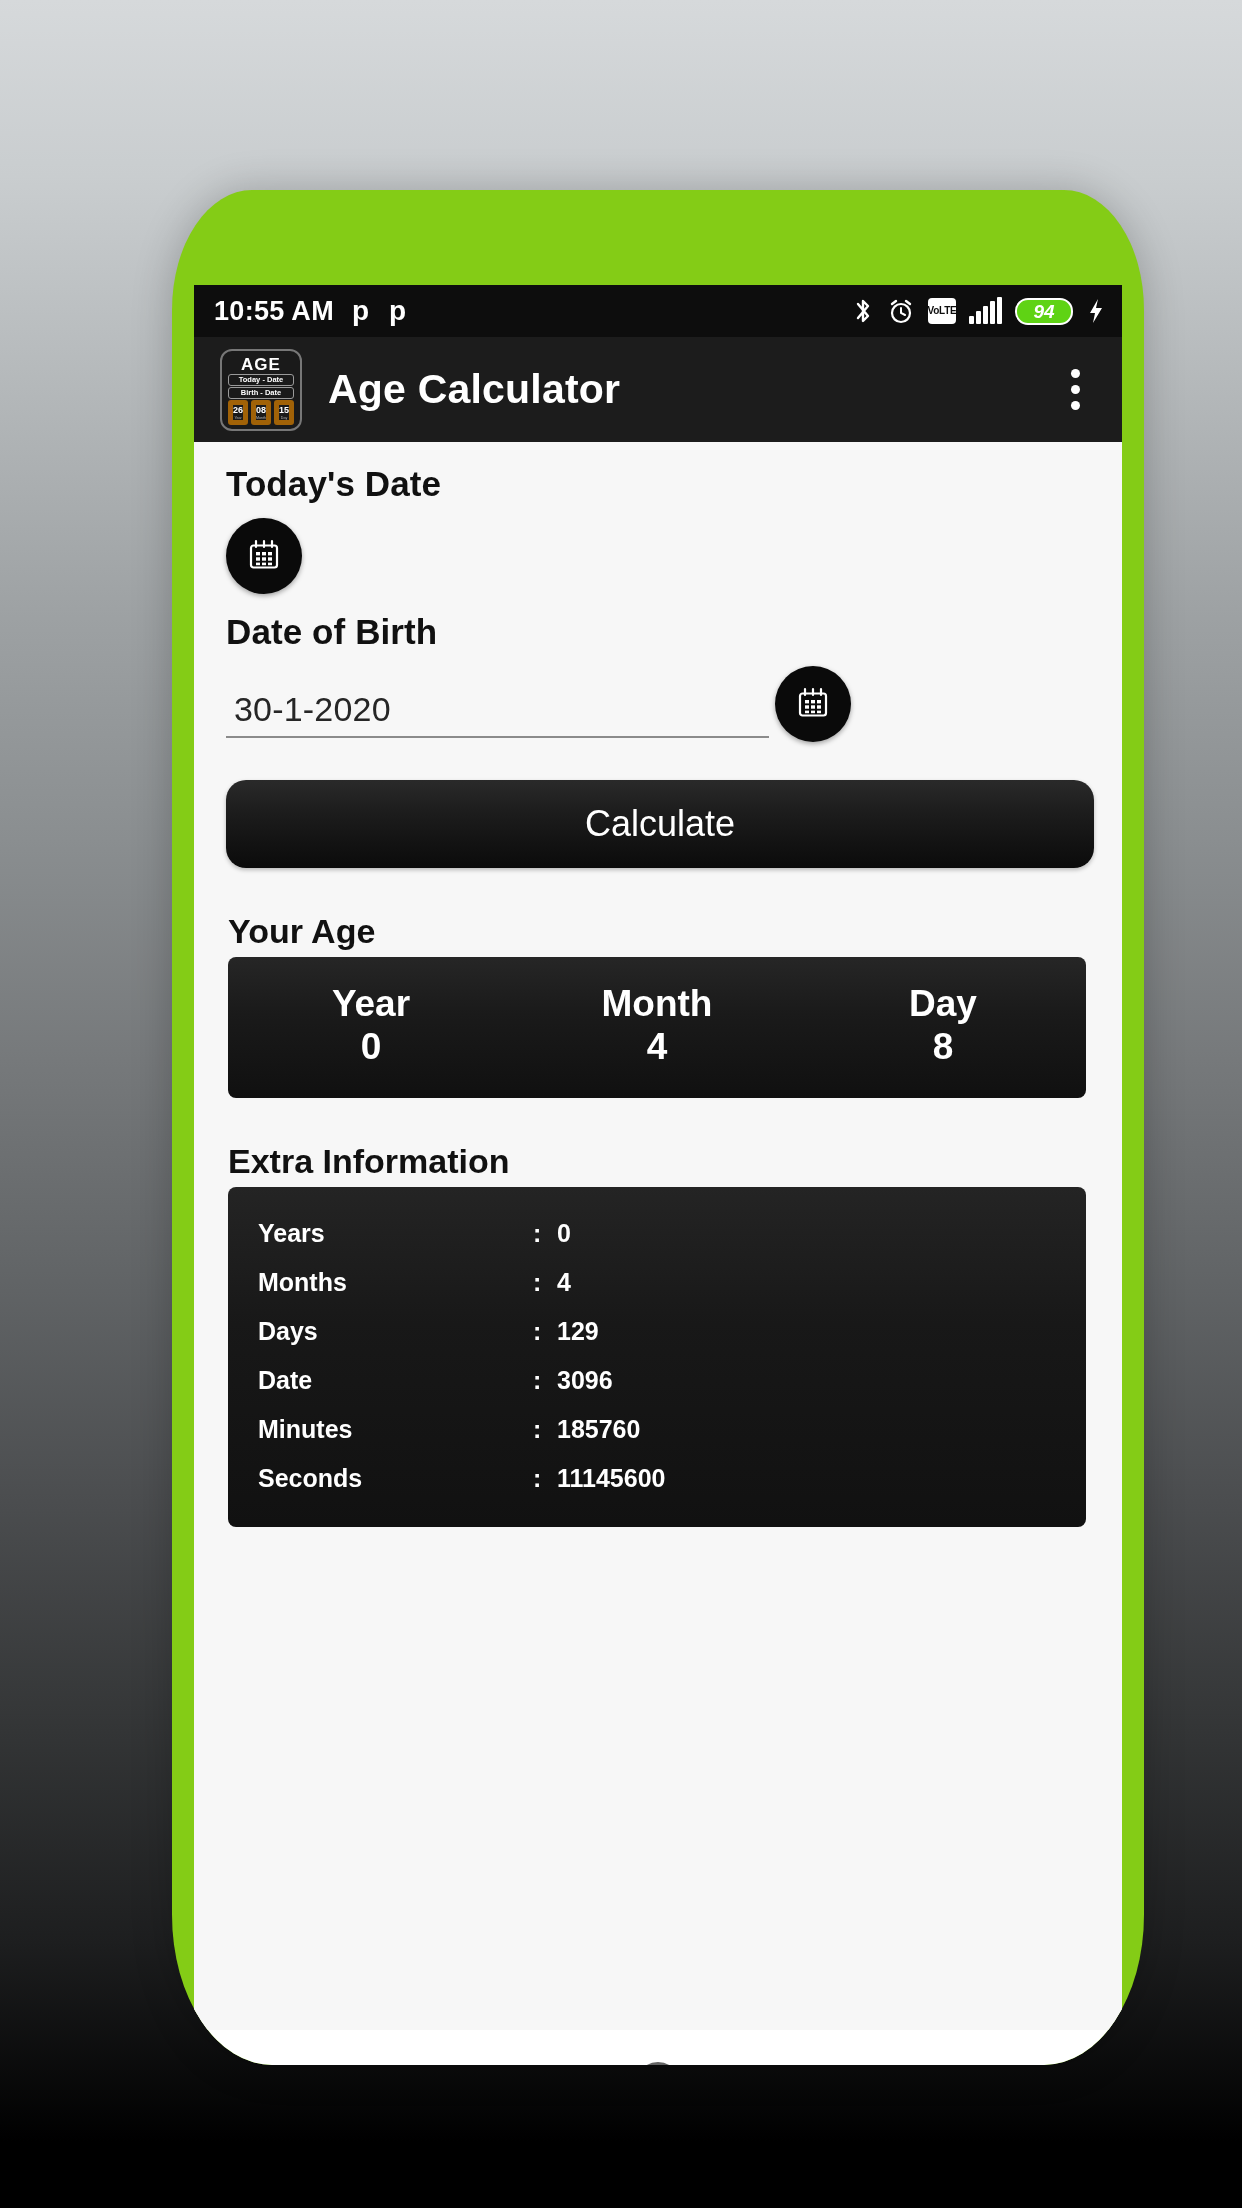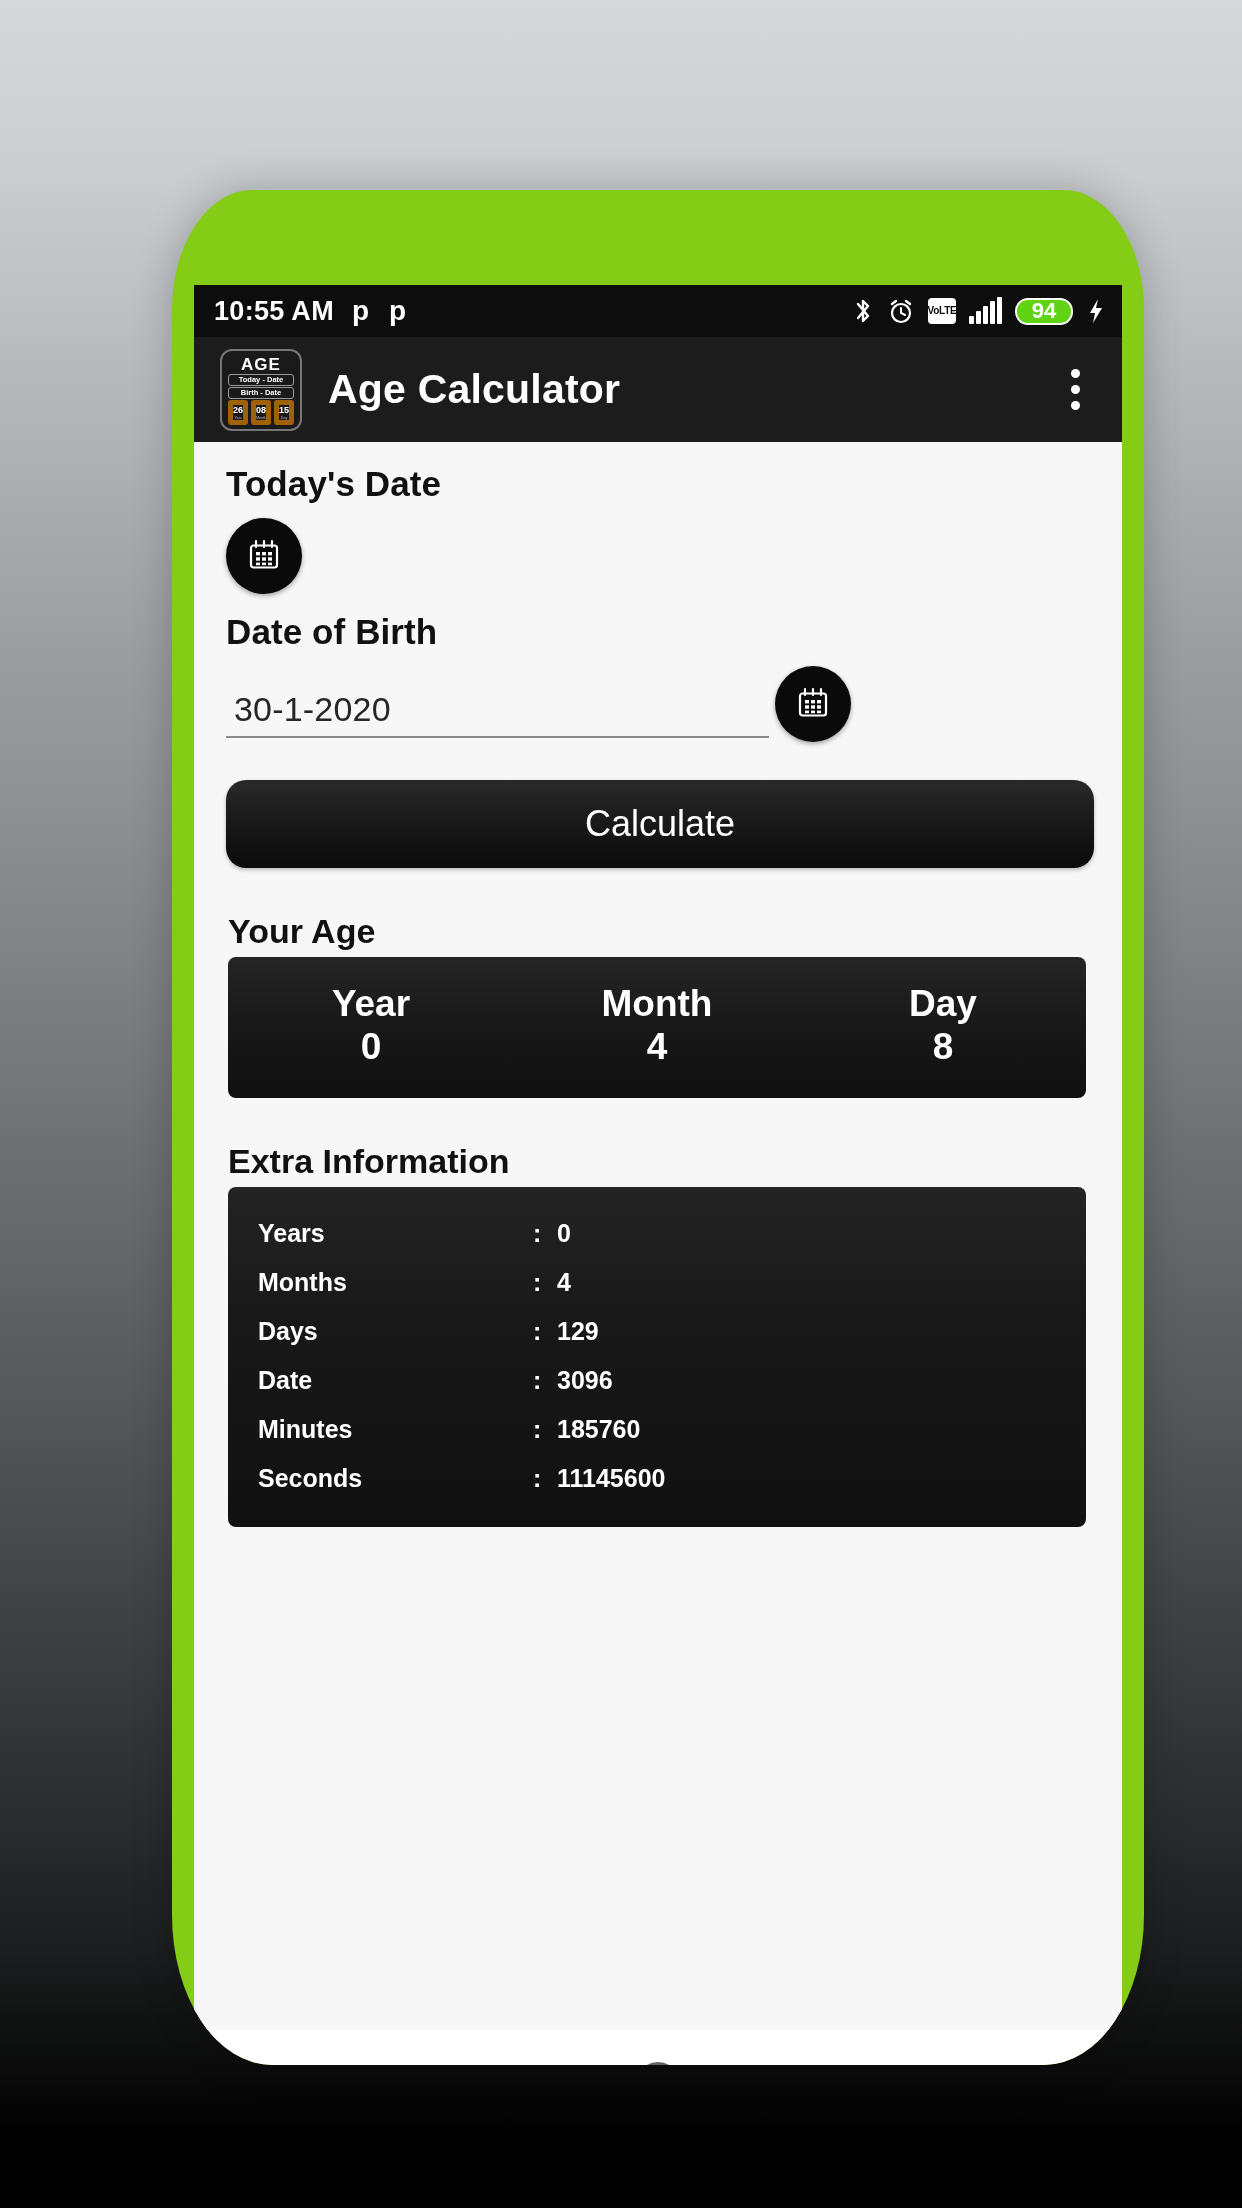--- a/index.html
+++ b/index.html
@@ -99,23 +99,24 @@
     border: 2px solid #ffffff;
     border-radius: 13px;
     background: #5fd314;
     display: flex;
     align-items: center;
     justify-content: center;
     box-sizing: border-box;
   }
   .battery-num {
     color: #ffffff;
-    font-size: 22px;
+    font-size: 19px;
     font-weight: bold;
     line-height: 1;
+    font-style: italic;
   }
   .volte {
     width: 28px; height: 26px;
     background: #ffffff;
     border-radius: 4px;
     color: #0d0d0d;
     font-size: 10px;
     font-weight: bold;
     line-height: 10px;
     display: flex; 

